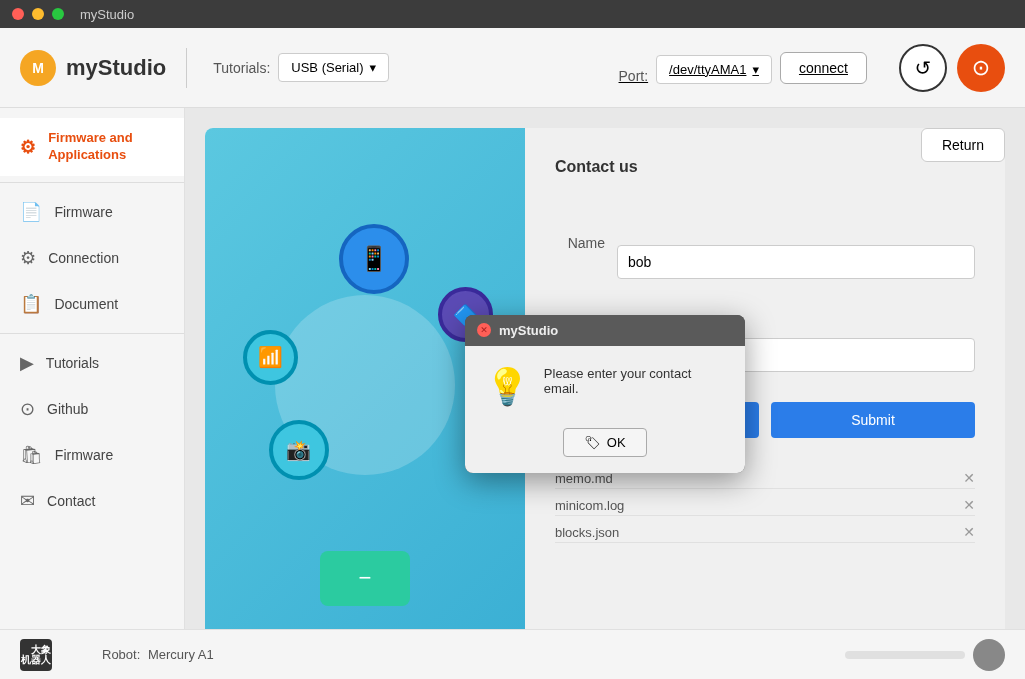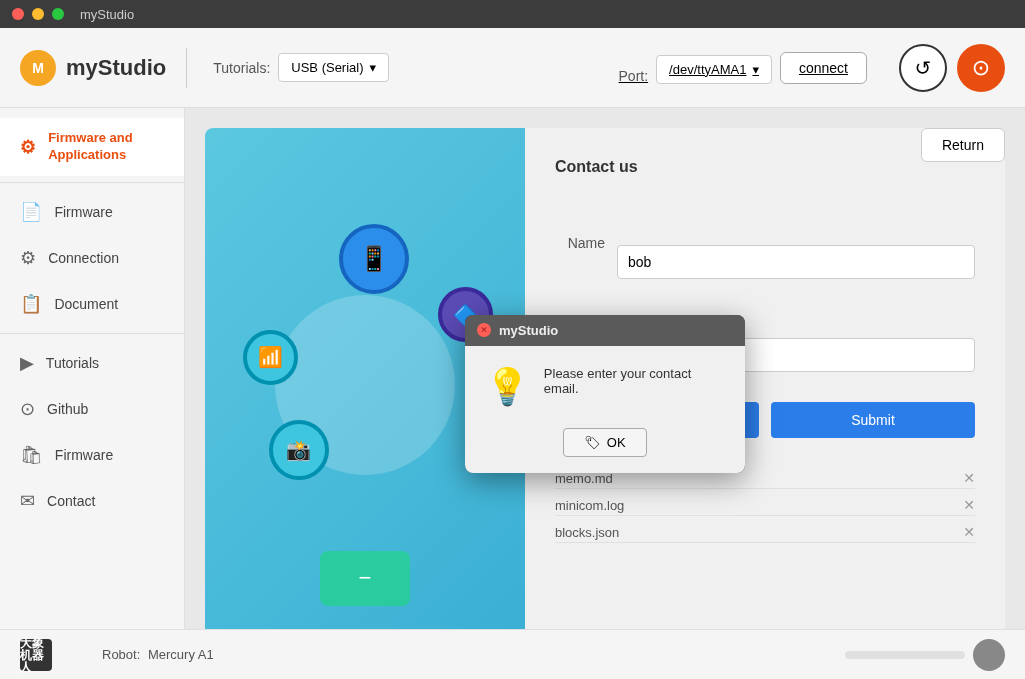--- a/index.html
+++ b/index.html
@@ -606,21 +606,21 @@
           </button>
         </div>
       </div>
     </div>
   </div>
 </div>
 
 <div class="footer">
   <div class="footer-logo">
     <div class="footer-logo-img">
-      <span style="font-size:12px;text-align:left;line-height:1;">大象<br>机器人</span>
+      <span style="font-size:10px;text-align:right;line-height:1;">大象<br>机器人</span>
     </div>
   </div>
   <span class="footer-robot">
     <span>Robot:</span>
     <span style="margin-left:4px;">Mercury A1</span>
   </span>
   <div class="footer-right">
     <div class="footer-progress-bar"></div>
     <div class="footer-circle"></div>
   </div>

